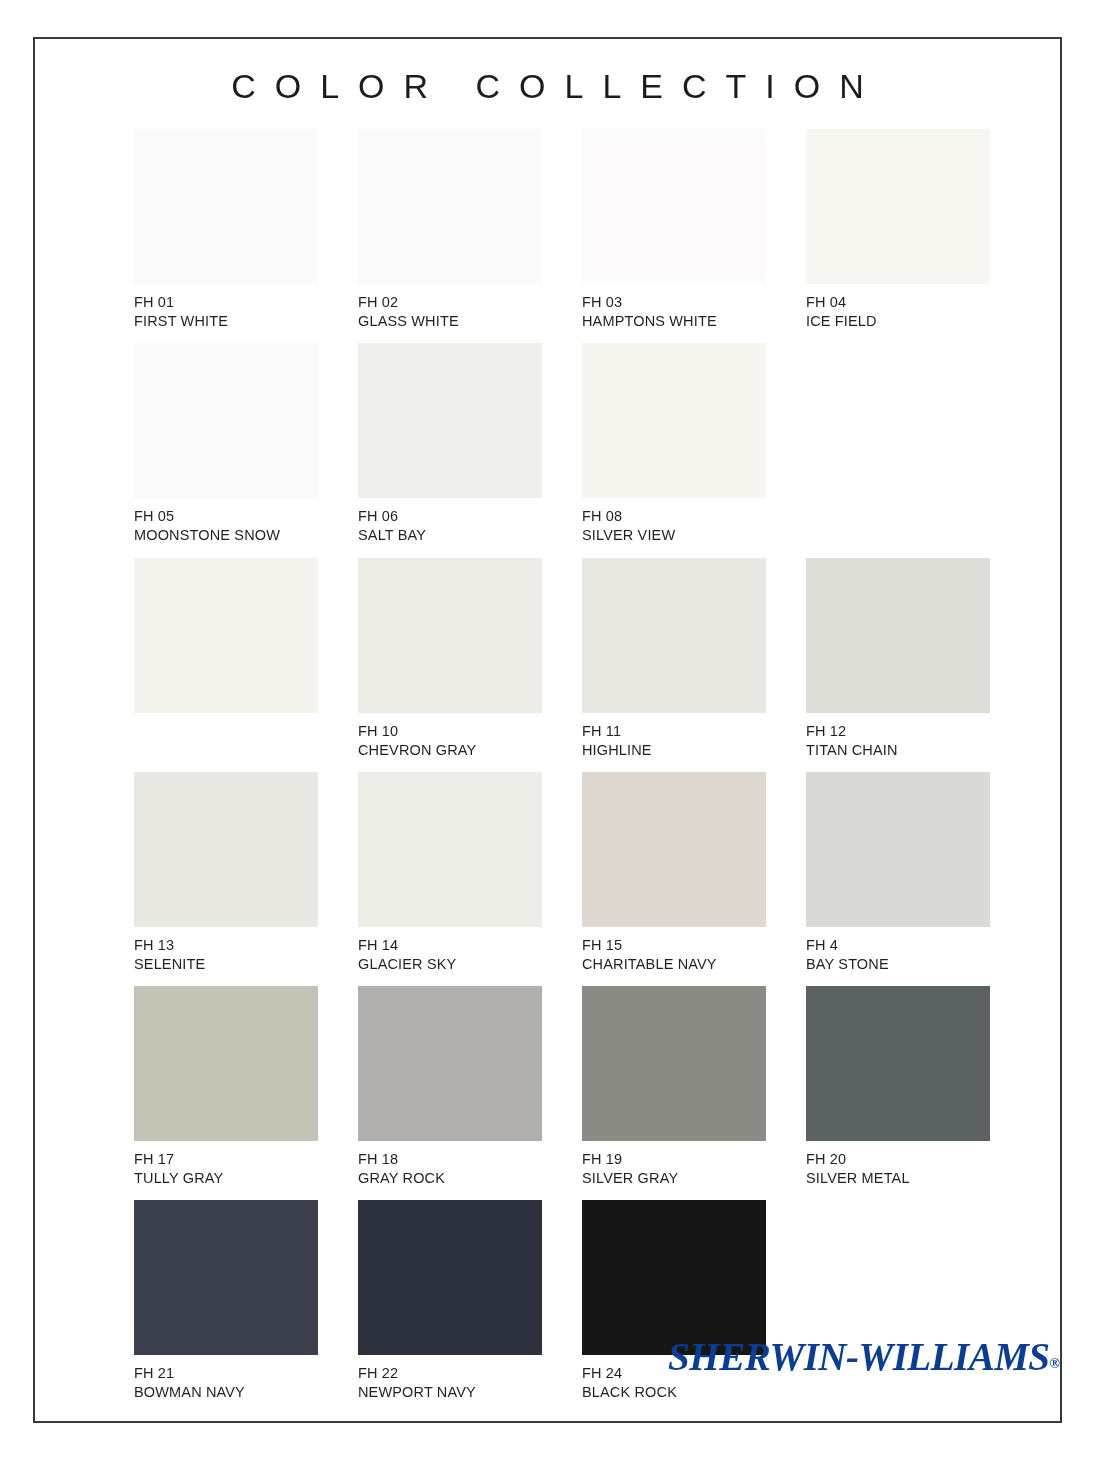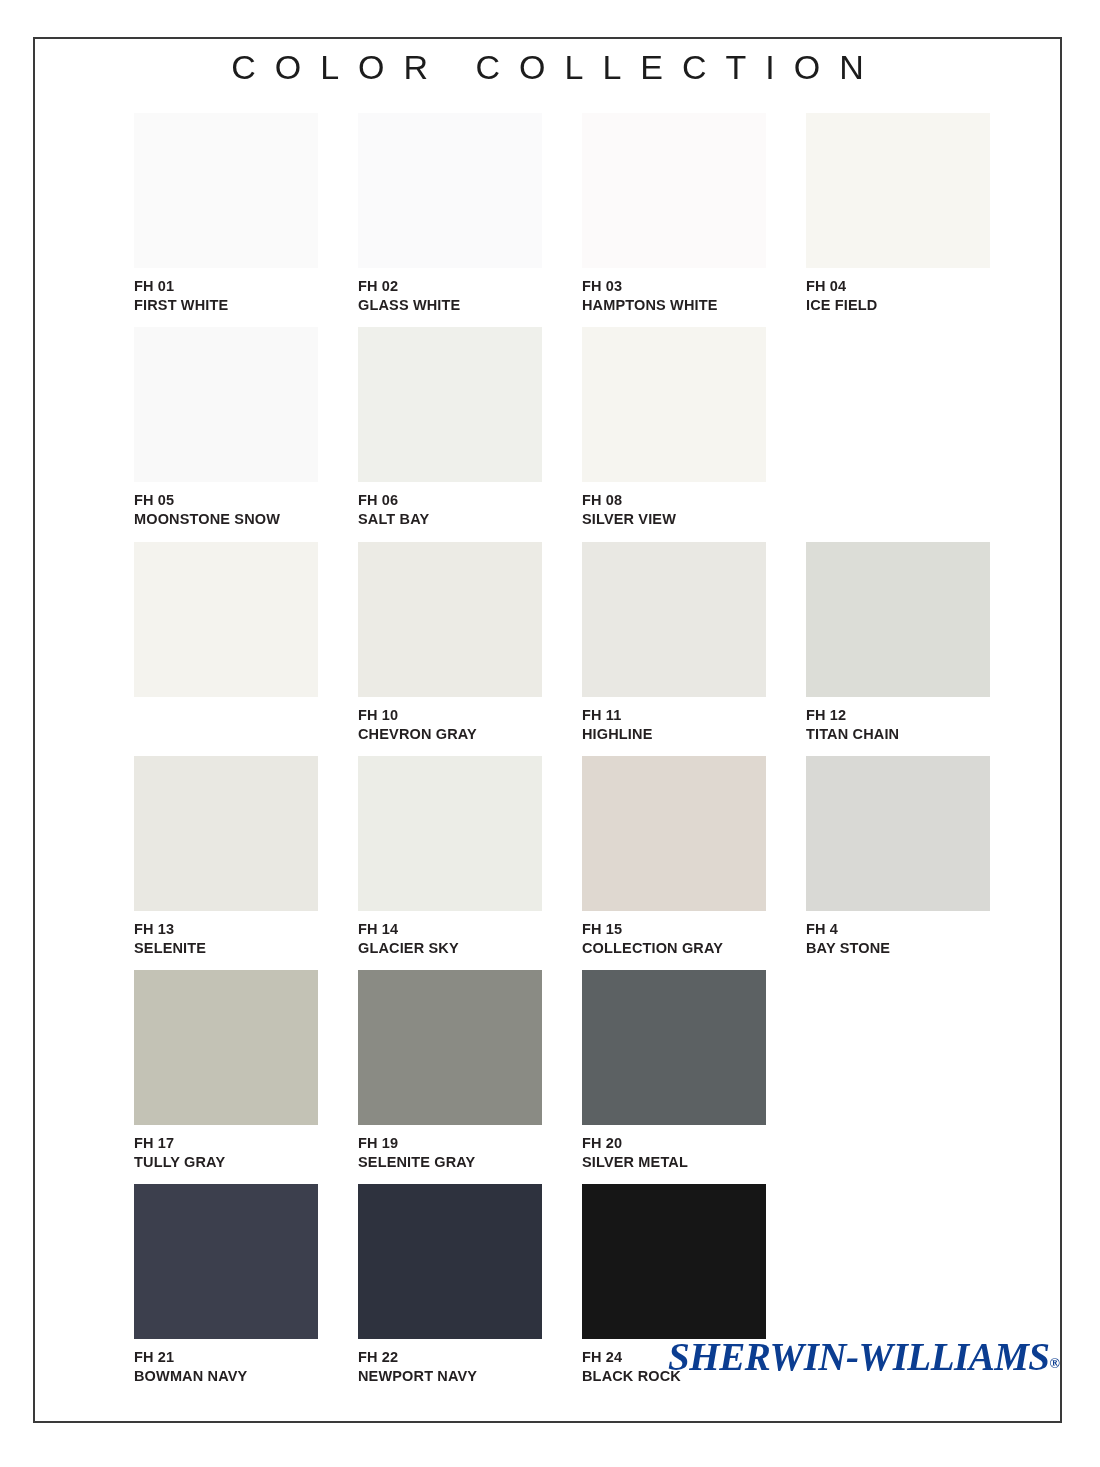--- a/index.html
+++ b/index.html
@@ -26,30 +26,29 @@
     overflow: hidden;
   }
 
   #title {
     text-align: center;
     font-size: 34px;
     font-weight: 400;
     color: #1c1c1c;
     letter-spacing: 19px;
     text-indent: 19px;
-    margin-top: 9px;
+    margin-top: 28px;
     font-family: "Liberation Sans", sans-serif;
   }
 
   #grid {
     position: absolute;
     left: 99px;
-    top: 74px;
+    top: 90px;
     width: 843px;
-    font-weight: bold;
   }
 
   .row {
     display: flex;
     width: 843px;
     margin-bottom: 12px;
   }
 
   .cell {
     width: 184px;
@@ -206,44 +205,51 @@
           <div class="swatch" style="background: rgb(236, 237, 231);"></div>
           <div class="caption">
             <span class="code">FH 14</span>
             <span class="name">GLACIER SKY</span>
           </div>
         </div>
         <div class="cell">
           <div class="swatch" style="background: rgb(223, 216, 208);"></div>
           <div class="caption">
             <span class="code">FH 15</span>
-            <span class="name">COLLECTION GRAY</span>
+            <span class="name">CHARITABLE NAVY</span>
           </div>
         </div>
         <div class="cell">
           <div class="swatch" style="background: rgb(217, 217, 213);"></div>
           <div class="caption">
             <span class="code">FH 4</span>
             <span class="name">BAY STONE</span>
           </div>
         </div>
       </div>
       <div class="row">
         <div class="cell">
           <div class="swatch" style="background: rgb(195, 194, 181);"></div>
           <div class="caption">
             <span class="code">FH 17</span>
             <span class="name">TULLY GRAY</span>
           </div>
         </div>
         <div class="cell">
+          <div class="swatch" style="background: rgb(176, 175, 173);"></div>
+          <div class="caption">
+            <span class="code">FH 18</span>
+            <span class="name">GRAY ROCK</span>
+          </div>
+        </div>
+        <div class="cell">
           <div class="swatch" style="background: rgb(138, 139, 132);"></div>
           <div class="caption">
             <span class="code">FH 19</span>
-            <span class="name">SELENITE GRAY</span>
+            <span class="name">SILVER GRAY</span>
           </div>
         </div>
         <div class="cell">
           <div class="swatch" style="background: rgb(92, 97, 99);"></div>
           <div class="caption">
             <span class="code">FH 20</span>
             <span class="name">SILVER METAL</span>
           </div>
         </div>
       </div>

